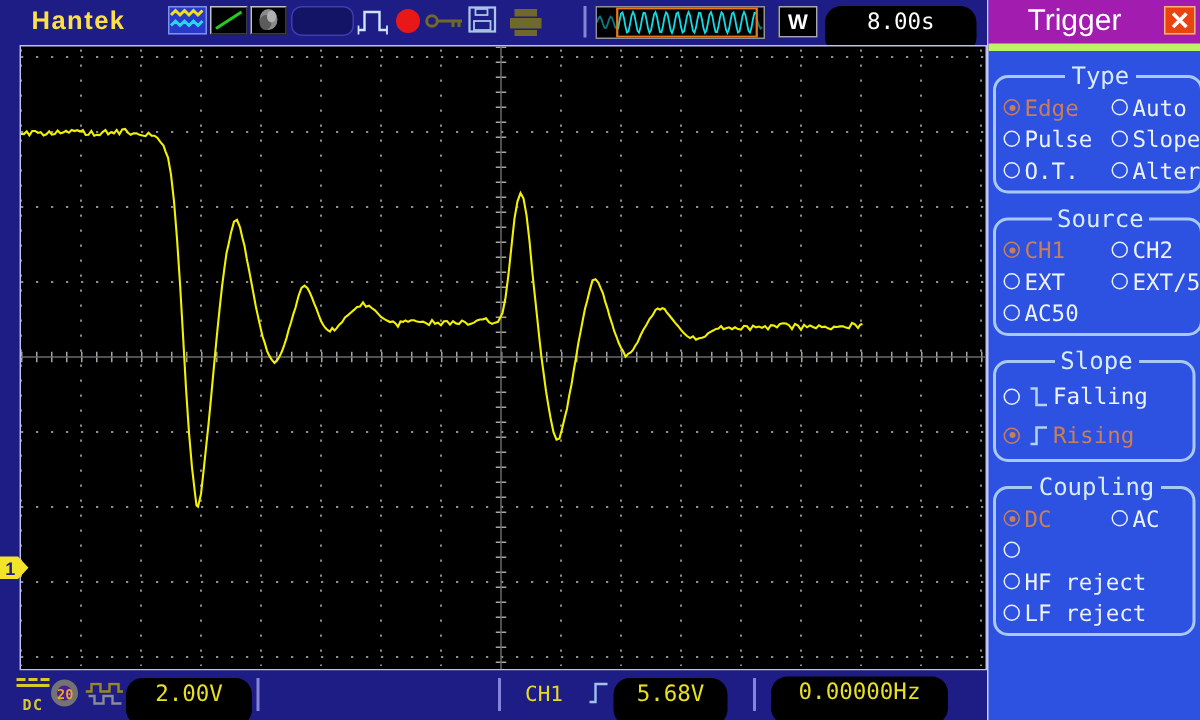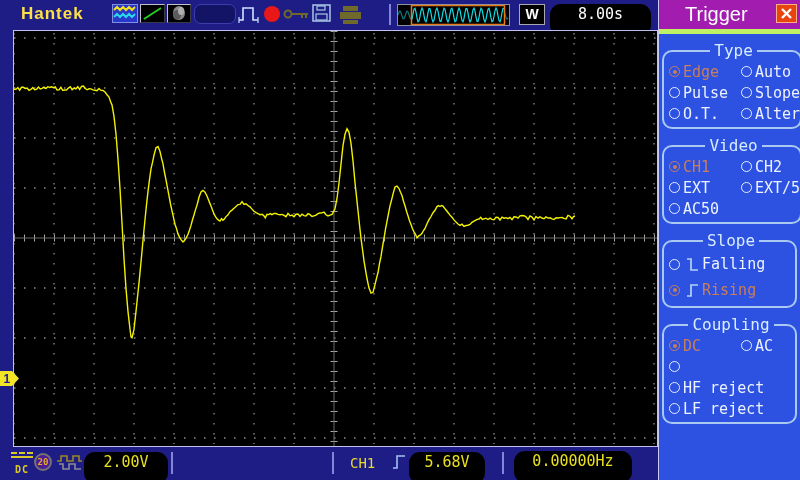--- a/index.html
+++ b/index.html
@@ -35,21 +35,21 @@
          border:1px solid #c0c0ef;box-sizing:border-box}
   .scope svg{position:absolute;left:0;top:0}
   .chmark{position:absolute;left:0;top:370px}
   
   .bottombar{position:absolute;left:0;top:447px;width:658px;height:33px;background:#1e1d86}
   .dcsym{position:absolute;left:11px;top:5px;width:22px;color:#d8c828;text-align:center}
   .dcsym .d1{height:0;border-top:2px dashed #d8c828}
   .dcsym .d2{height:2px;background:#d8c828;margin-top:2px}
   .dcsym span{font:700 10px "DejaVu Sans Mono",monospace;letter-spacing:1px}
   .badge{position:absolute;left:34px;top:6px;width:18px;height:18px;border-radius:50%;background:#4c1d95;
-         border:2px solid #737373;box-sizing:border-box;color:#e8a828;font:700 9px "DejaVu Sans Mono",monospace;
+         border:4px solid #737373;box-sizing:border-box;color:#e8a828;font:700 9px "DejaVu Sans Mono",monospace;
          text-align:center;line-height:14px}
   .sqic{position:absolute;left:57px;top:8px}
   .oval-vdiv{left:84px;top:5px;width:84px}
   .oval-trig{left:409px;top:5px;width:76px}
   .oval-freq{left:514px;top:4px;width:118px}
   .ch1lab{position:absolute;left:350px;top:8px;color:#e8d828;font-size:14px}
   .slopeglyph{position:absolute;left:392px;top:6px}
   
   .sidebar{position:absolute;left:658px;top:0;width:142px;height:480px;background:#2d52e2;
            border-left:1px solid #c9c9f2;box-sizing:border-box}
@@ -227,21 +227,21 @@
             <span class="radio"></span>
             <span>O.T.</span>
           </div>
           <div class="opt">
             <span class="radio"></span>
             <span>Alter</span>
           </div>
         </div>
       </fieldset>
       <fieldset class="sec sec-source">
-        <legend>Video</legend>
+        <legend>Source</legend>
         <div class="optgrid">
           <div class="opt sel">
             <span class="radio"></span>
             <span>CH1</span>
           </div>
           <div class="opt">
             <span class="radio"></span>
             <span>CH2</span>
           </div>
           <div class="opt">

